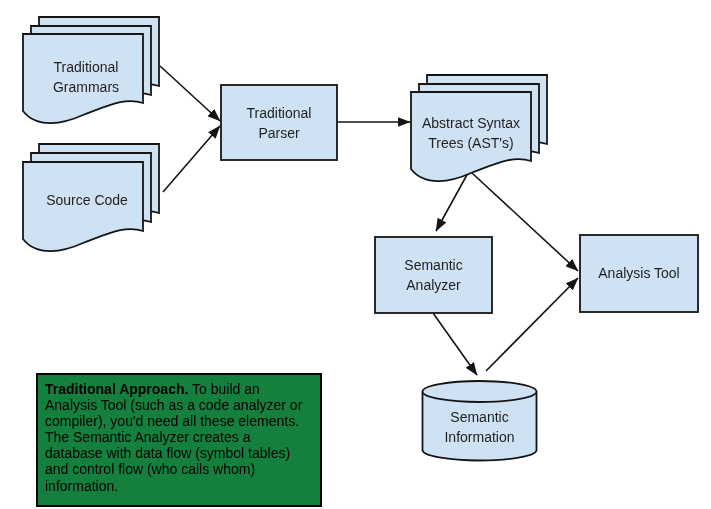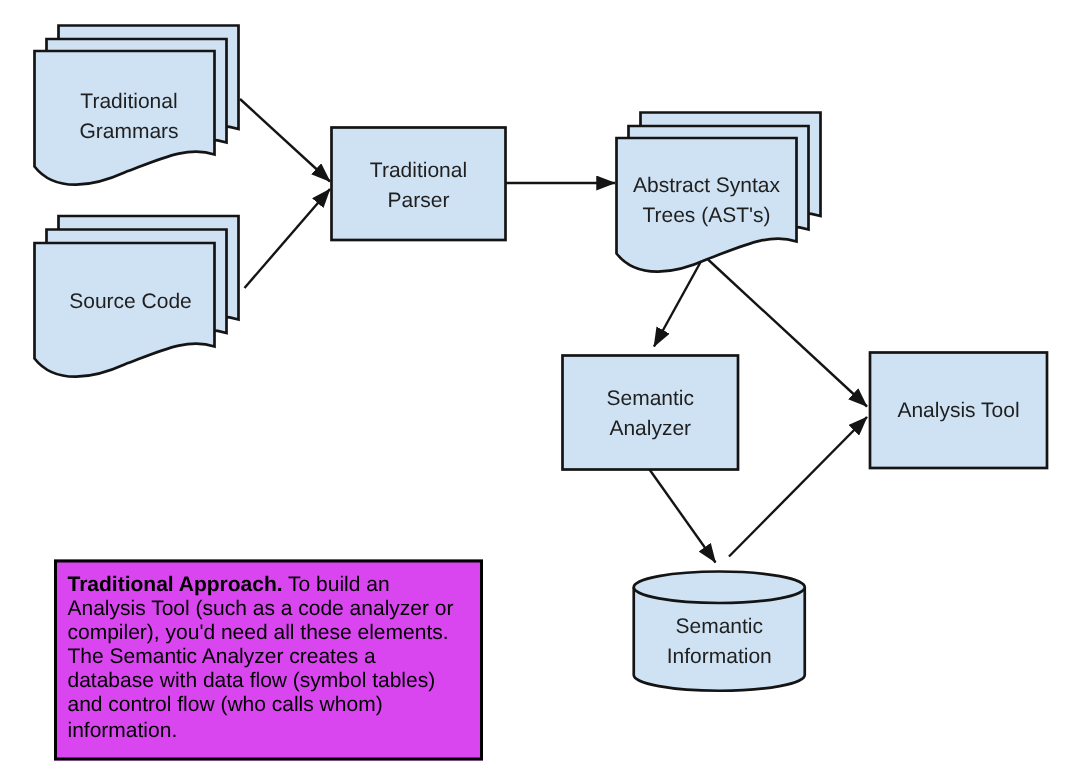--- a/index.html
+++ b/index.html
@@ -34,21 +34,21 @@
     font-size:14px;
     fill:var(--text-color);
     text-anchor:middle;
   }
   .caption{
     position:absolute;
     left:36px;top:373px;
     box-sizing:border-box;
     width:286px;height:134px;
     border:2px solid var(--caption-border);
-    background:#d946ef;
+    background:#15803d;
     padding:6px 6px 6px 7px;
   }
   .caption-inner{
     width:263px;
     font-size:14px;
     line-height:1.15;
     color:#000000;
   }
 </style>
 </head>

